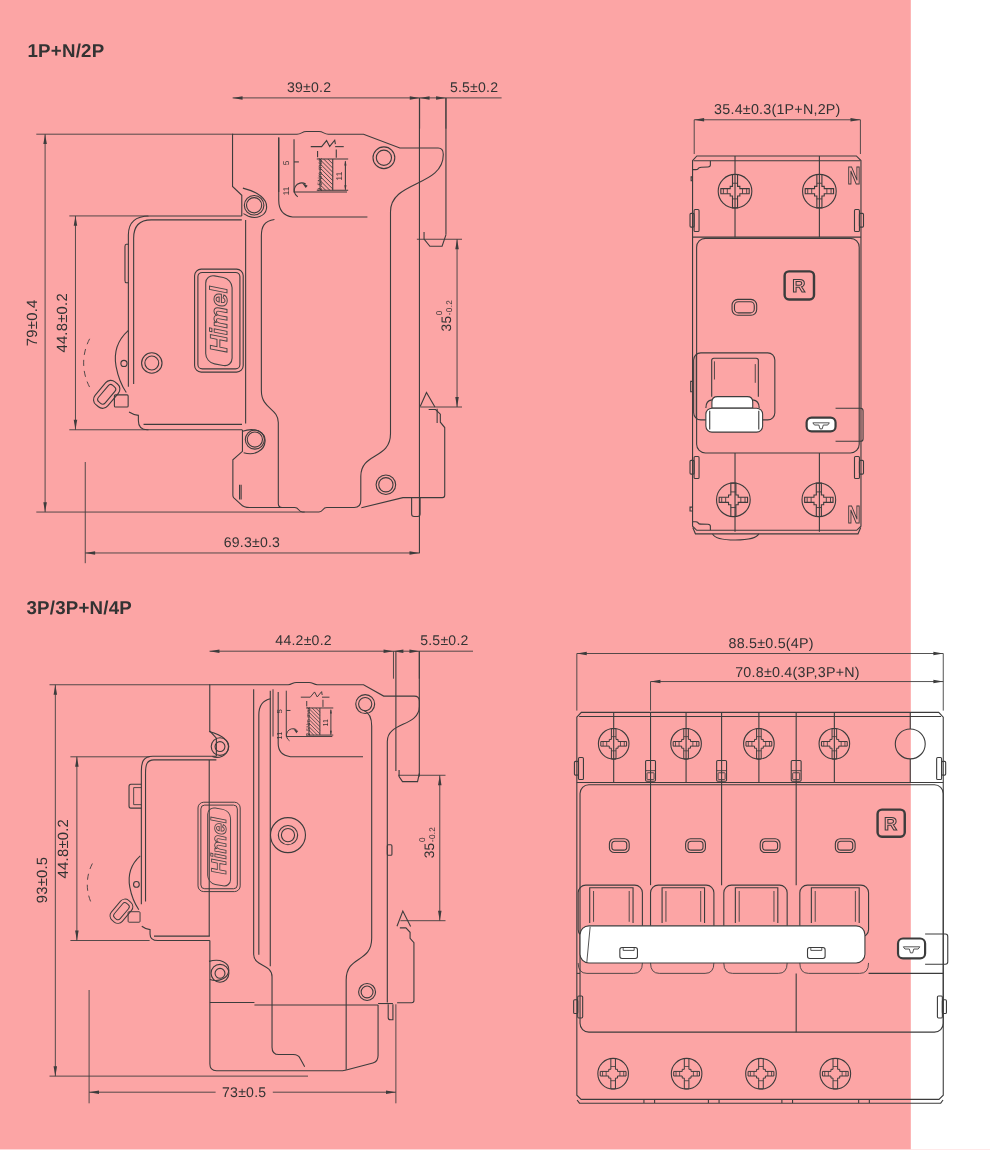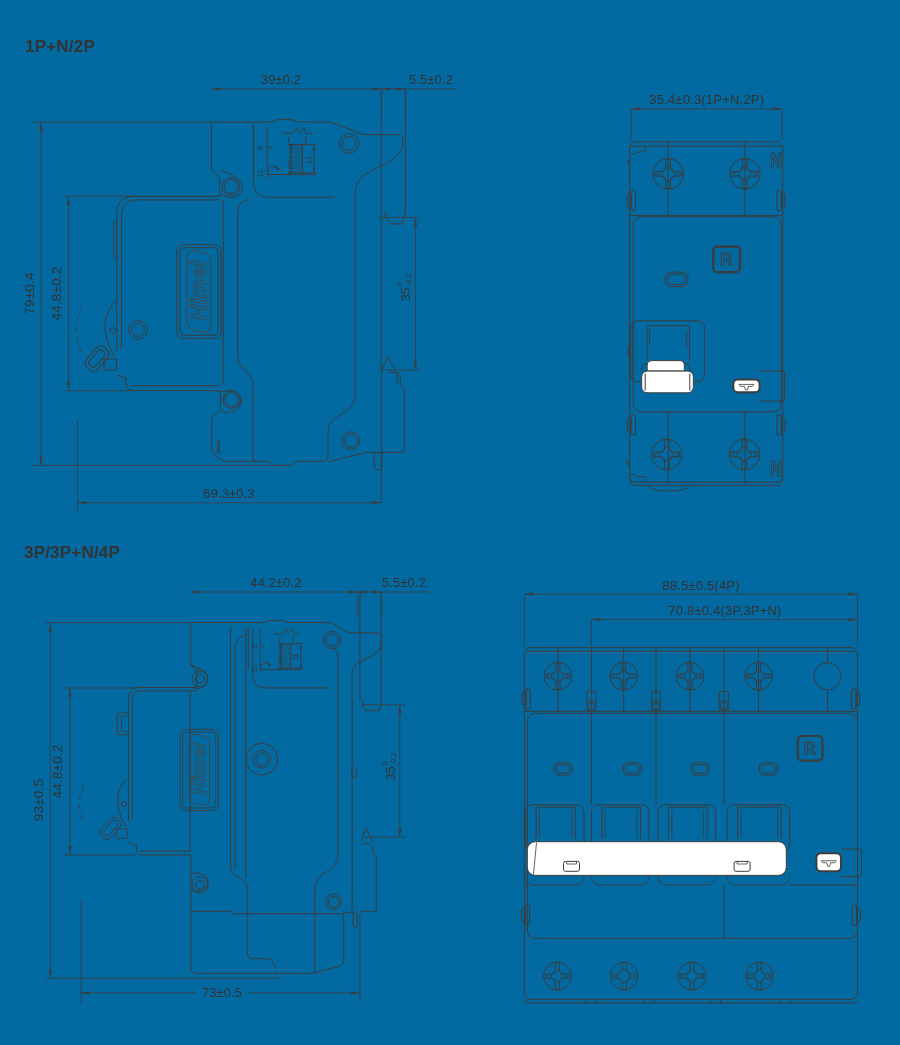--- a/index.html
+++ b/index.html
@@ -1,15 +1,15 @@
 <!DOCTYPE html>
 <html><head><meta charset="utf-8">
 <style>
 html,body{margin:0;padding:0;background:#fff;}
-#page{width:900px;height:1045px;position:relative;background:#0369a1;}
+#page{width:828px;height:1045px;position:relative;background:#fca5a5;}
 </style></head><body>
 <div id="page">
 <svg width="900" height="1045" viewBox="0 0 900 1045">
 
 <text x="25" y="52" font-family="Liberation Sans, sans-serif" font-size="17" font-weight="bold" fill="#333" text-anchor="start" letter-spacing="0.2">1P+N/2P</text>
 
 <line x1="211.5" y1="89" x2="456" y2="89" fill="none" stroke="#3c3c3c" stroke-width="0.8"></line>
 <polygon points="211.5,89.0 220.5,87.4 220.5,90.6" fill="#3c3c3c"></polygon>
 <polygon points="381.5,89.0 372.5,90.6 372.5,87.4" fill="#3c3c3c"></polygon>
 <polygon points="381.5,89.0 390.5,87.4 390.5,90.6" fill="#3c3c3c"></polygon>

